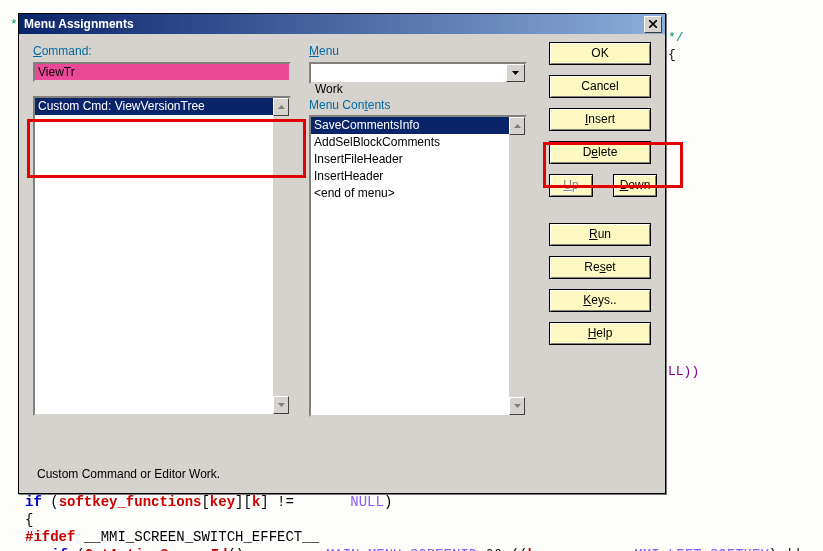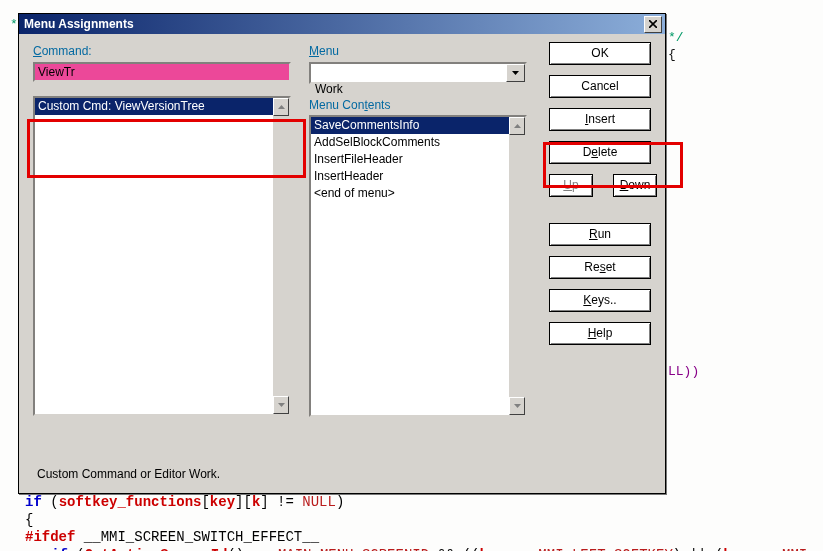--- a/index.html
+++ b/index.html
@@ -30,21 +30,21 @@
   .bottomcode {
     position:absolute;
     left:25px;
     top:494px;
     font-family:"Courier New", monospace;
     font-size:14px;
     line-height:1.25;
   }
   .bottomcode .blue{color:#0000cc;font-weight:bold;}
   .bottomcode .red{color:#cc0000;font-weight:bold;}
-  .bottomcode .pur{color:#b91c1c;}
+  .bottomcode .pur{color:#8b5cf6;margin-left:48px;}
 
   
   .dialog {
     position: absolute;
     left: 18px;
     top: 13px;
     width: 646px;
     height: 479px;
     background: #d6d3ce;
     border: 1px solid #000;
@@ -138,21 +138,21 @@
     white-space:nowrap;
   }
   .list-item.sel{
     background:#0a246a;color:#fff;
   }
 
   .winbtn {
     display:inline-block;
     min-width:88px;
     height:23px;
-    background:#ffffff;
+    background:#fef9c3;
     border:1px solid #000;
     box-shadow: inset 1px 1px 0 #fff, inset -1px -1px 0 #808080;
     font-family:inherit;font-size:12px;
     text-align:center;
     line-height:21px;
     cursor:pointer;
     box-sizing:border-box;
     padding:0 4px;
   }
   .winbtn.small{min-width:44px;}

